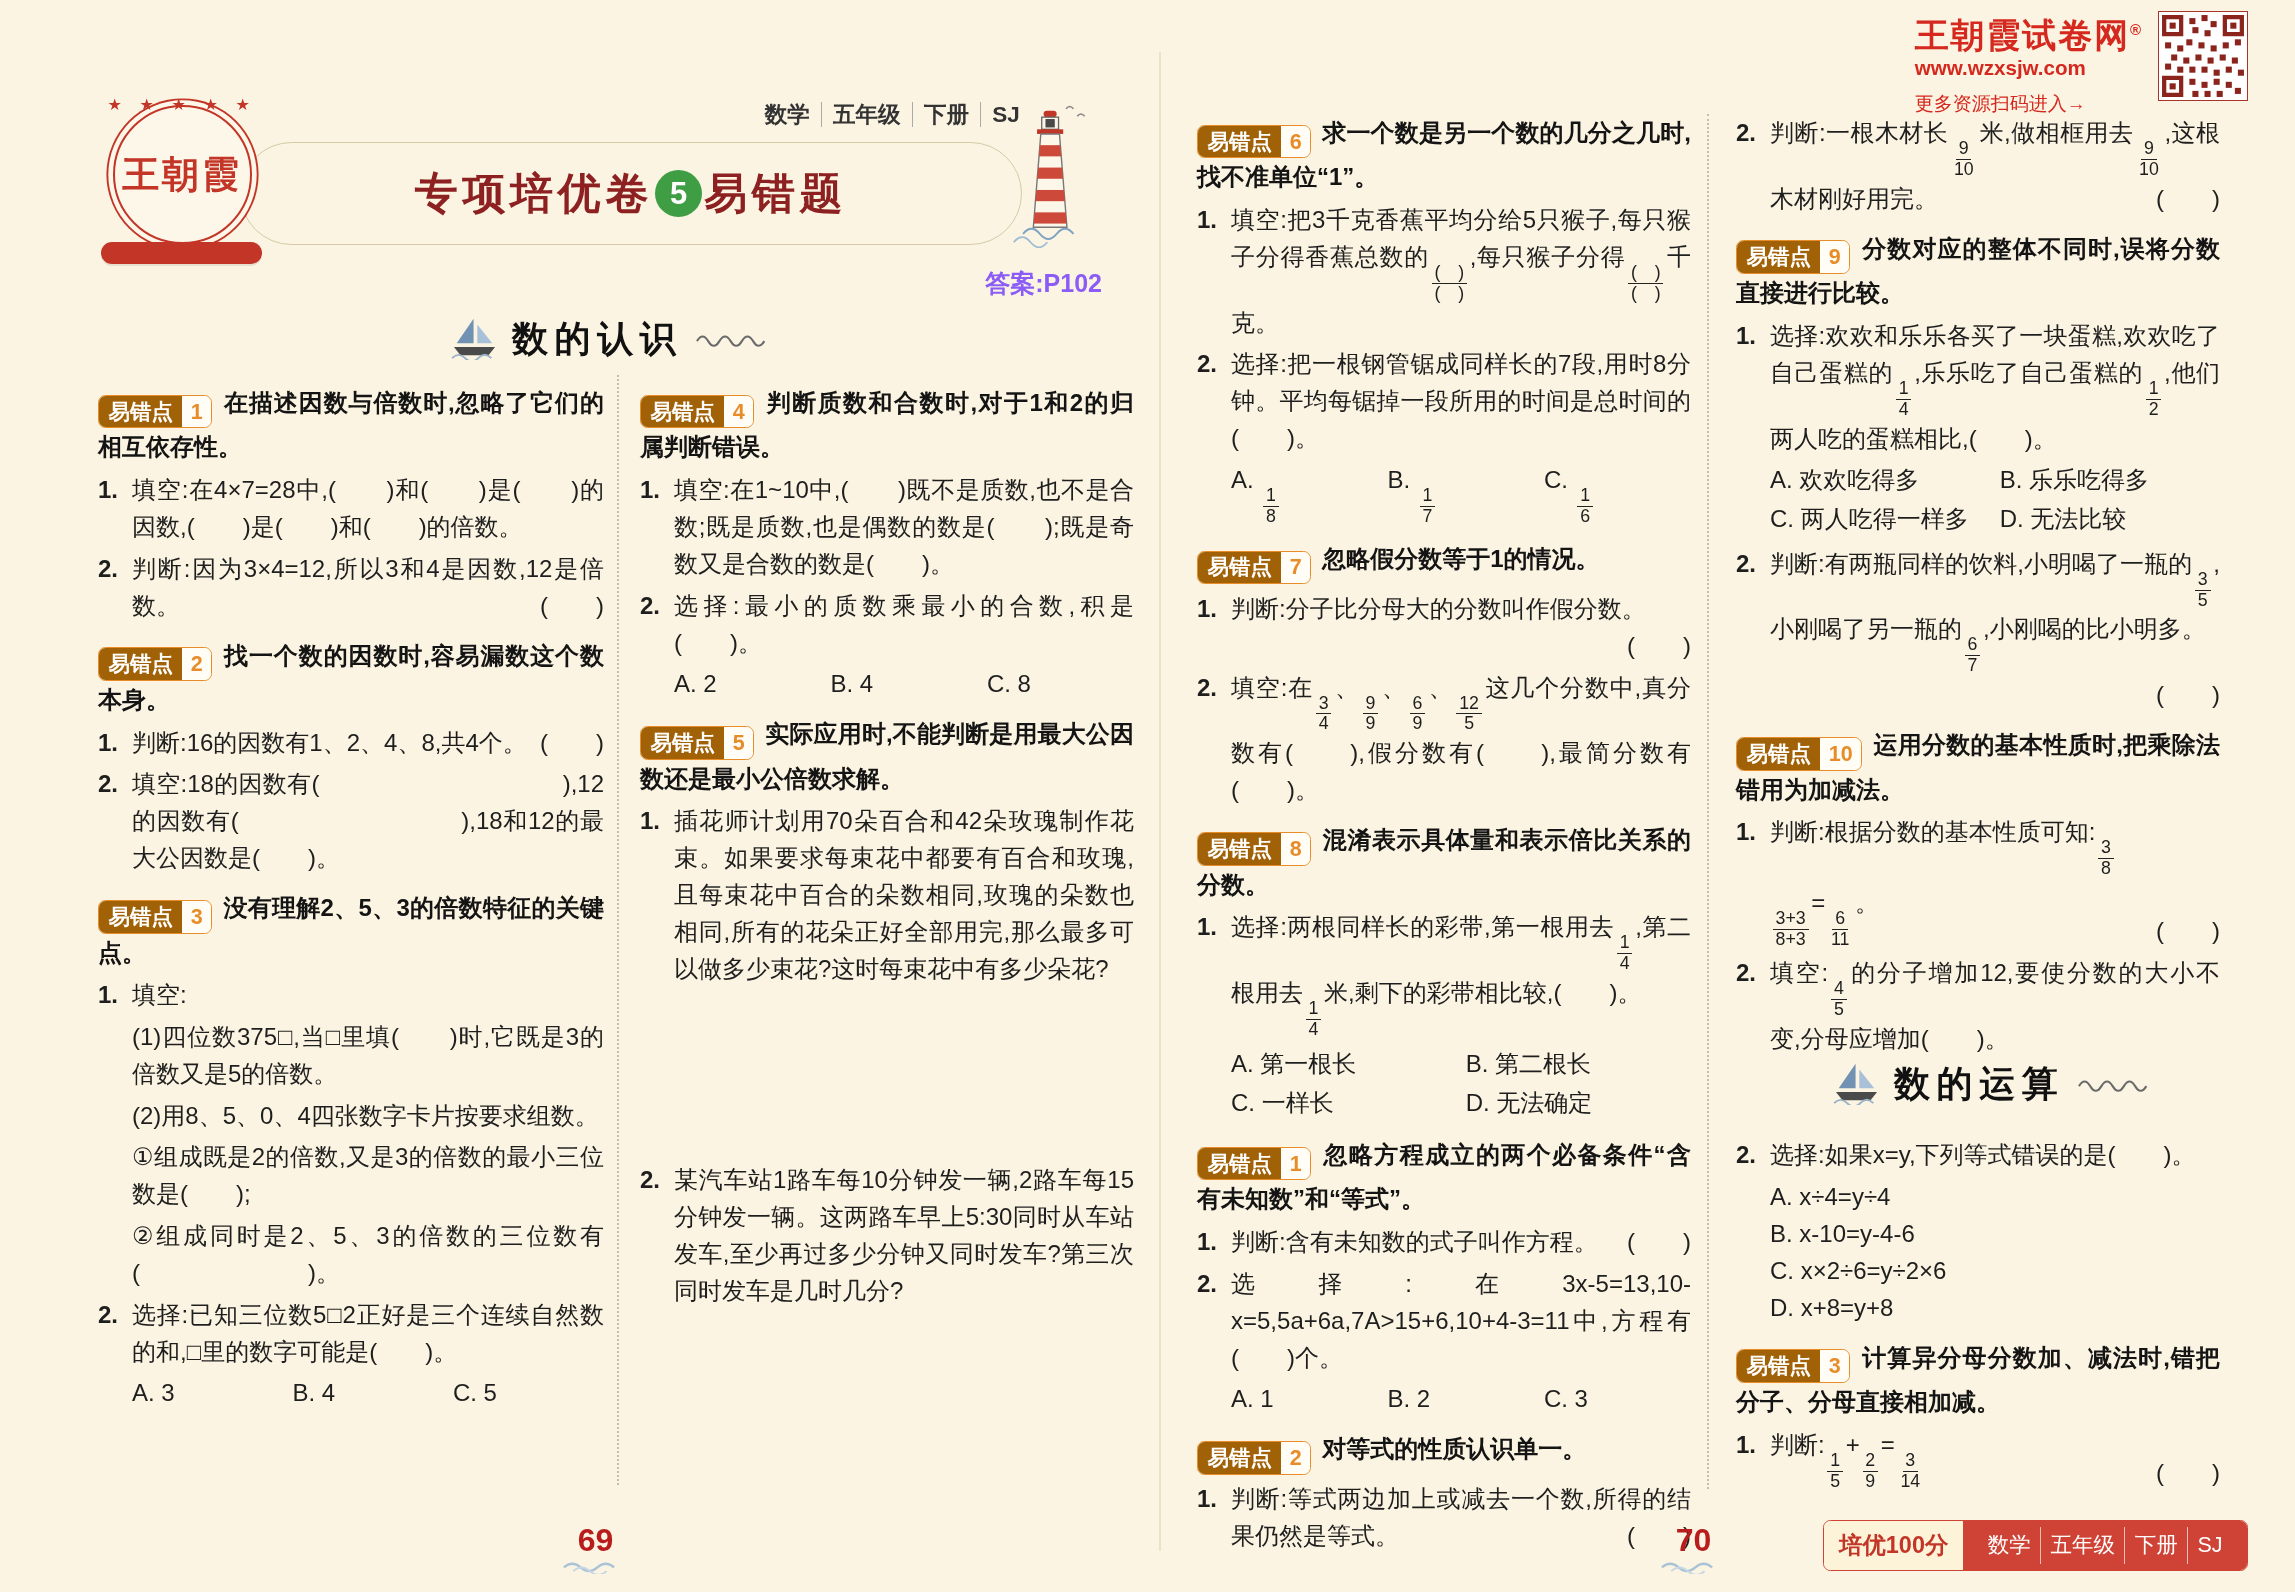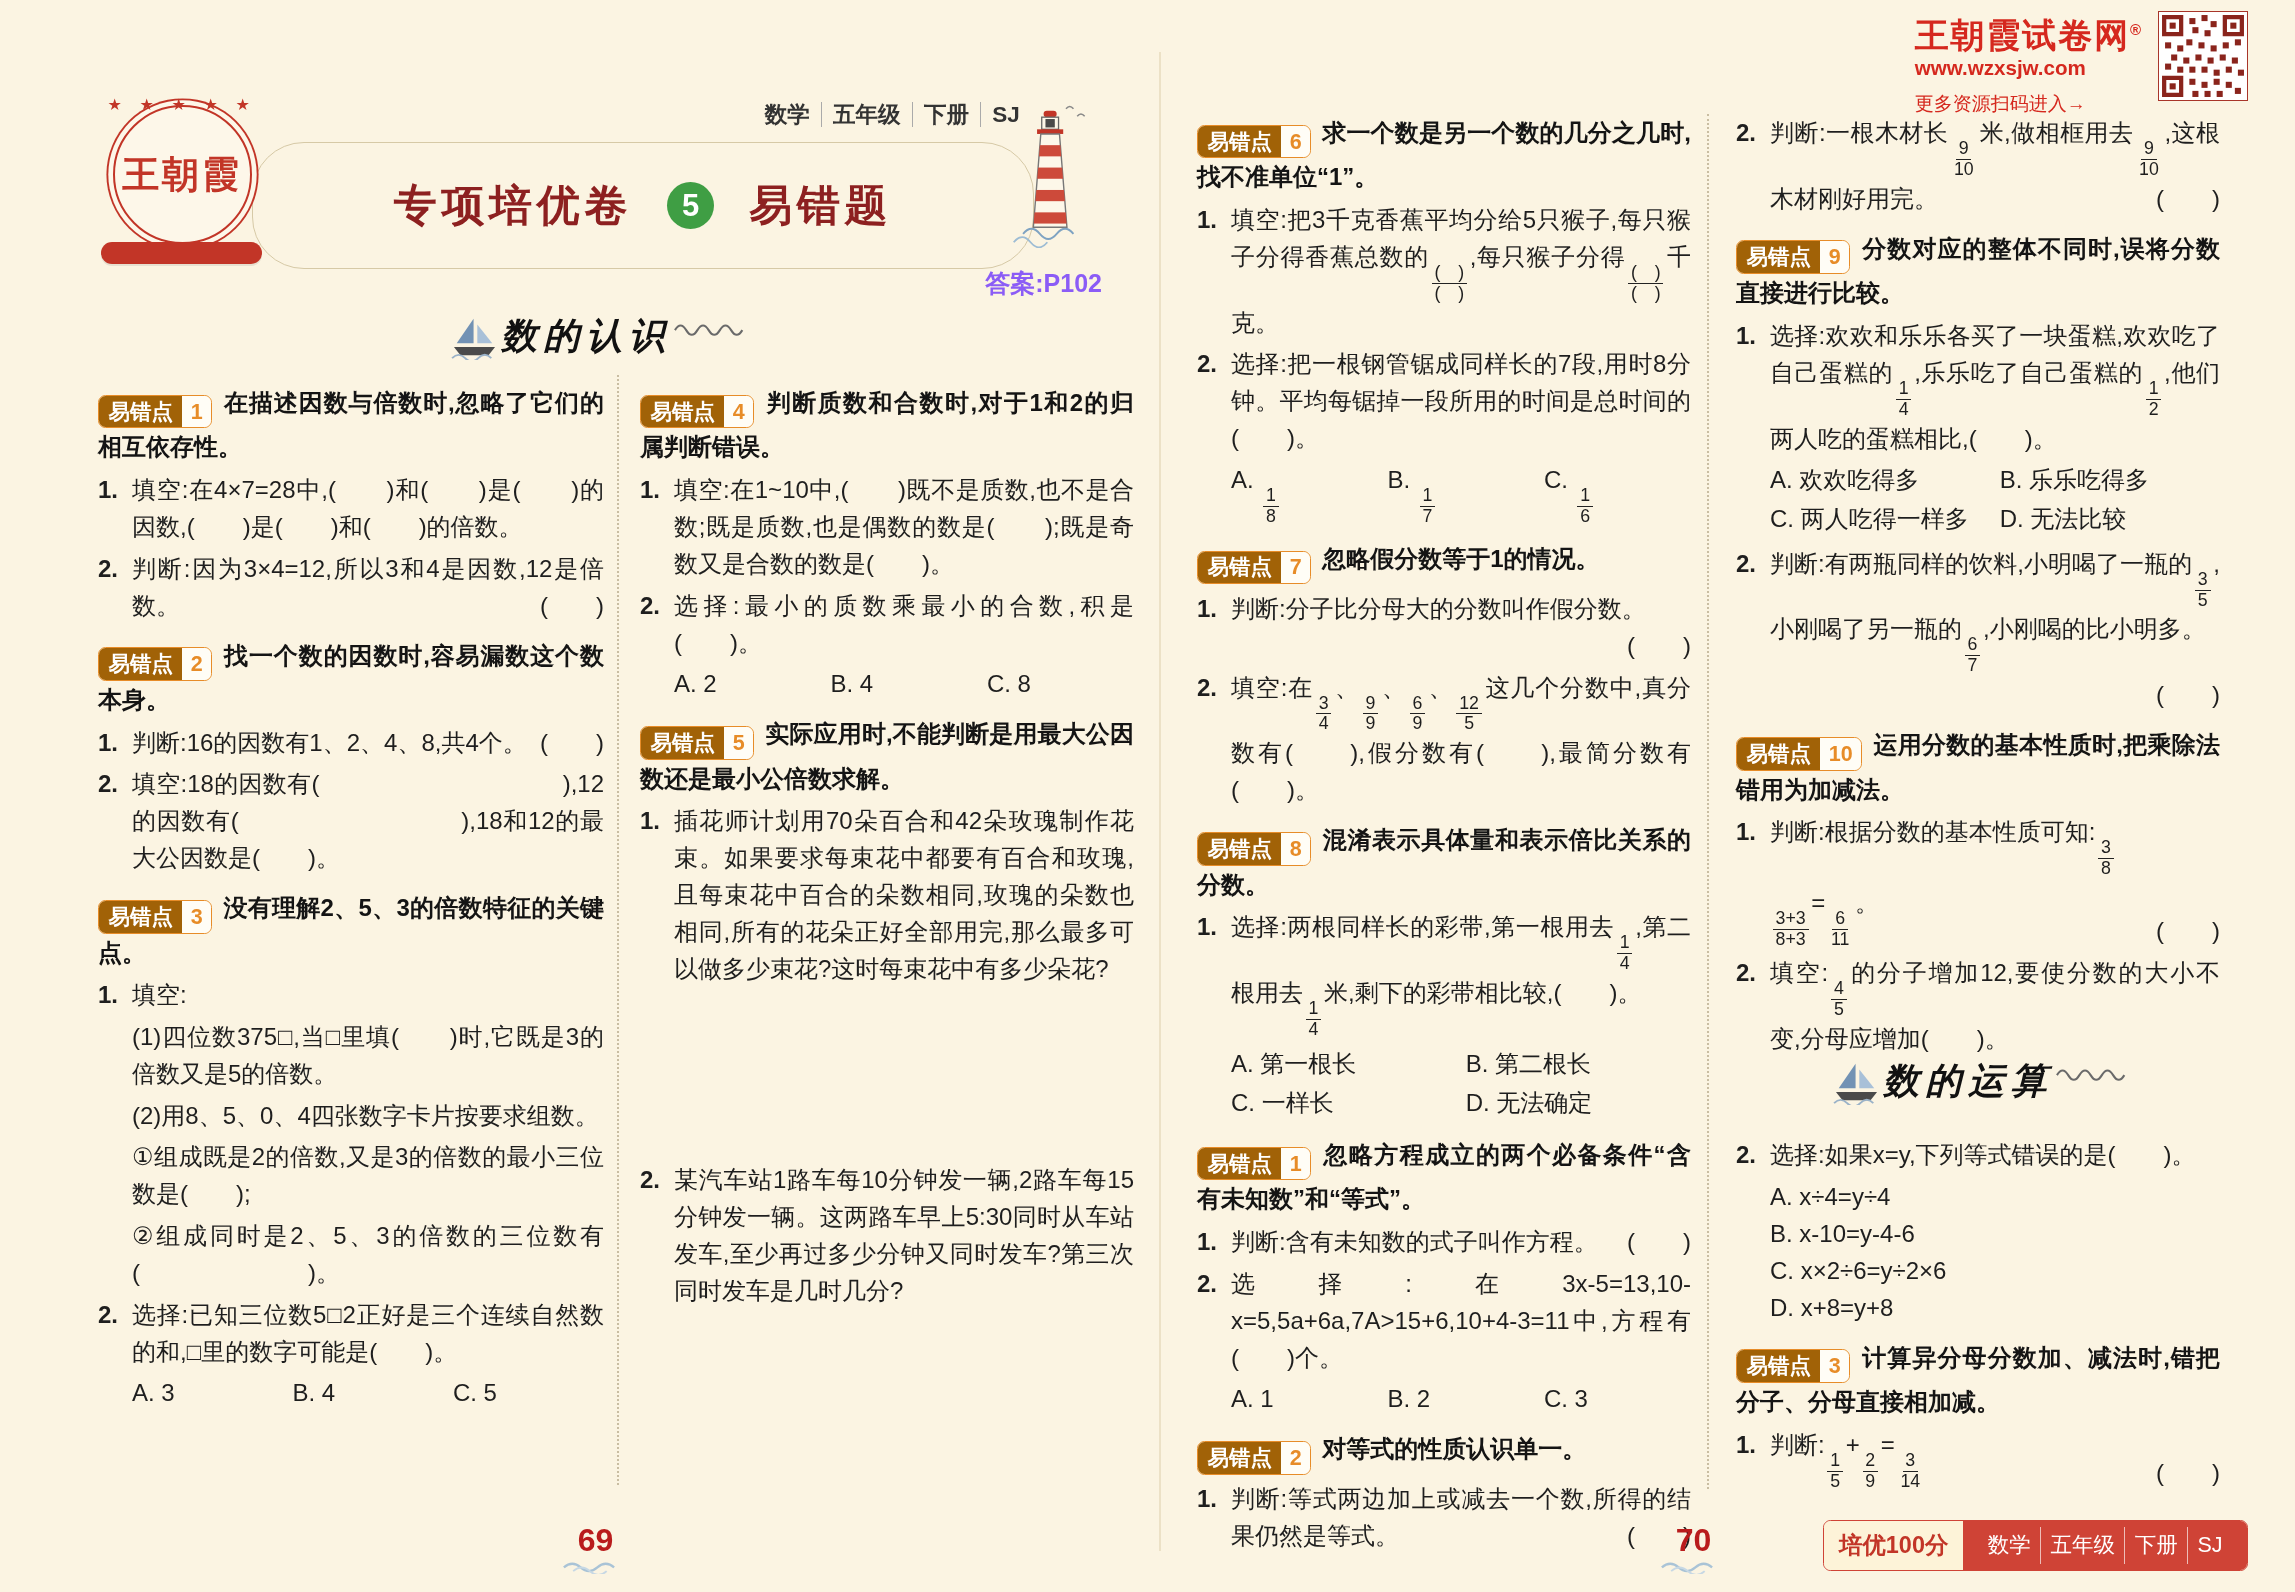--- a/index.html
+++ b/index.html
@@ -34,32 +34,32 @@
 
   .stamp { position:absolute; left:105px; top:90px; width:154px; height:178px; z-index:3; }
   .stamp .stars { position:absolute; top:-3.7px; left:0; width:100%; text-align:center; color:#c23527; font-size:16px; letter-spacing:6.6px; z-index:2; }
   .scircle { position:absolute; top:15px; left:7.5px; width:139px; height:139px; border-radius:50%;
     background:#fdf7e9; border:2.8px solid #c23527;
     box-shadow:0 0 0 4.7px #fdf7e9, 0 0 0 6.6px #c23527;
     display:flex; align-items:center; justify-content:center; }
   .sname { color:#c23527; font-weight:bold; font-size:37px; letter-spacing:2.8px; }
   .sribbon { position:absolute; bottom:3.7px; left:-3.7px; width:161px; height:22.5px; background:#c23527; border-radius:11.2px; box-shadow:0 1.9px 0 rgba(0,0,0,.08); }
 
-  .titlebox { position:absolute; left:252px; top:142px; width:782px; height:127px;
+  .titlebox { position:absolute; left:240px; top:142px; width:782px; height:103px;
     border:1.9px solid #d6c9a6; border-radius:52px;
-    display:flex; align-items:center; justify-content:center; gap:35px; background:transparent; }
+    display:flex; align-items:center; justify-content:center; gap:2px; background:transparent; }
   .t-main, .t-sub { font-size:43px; font-weight:bold; color:#8d2020; letter-spacing:4.7px; }
   .t-num { width:47px; height:47px; border-radius:50%; background:#3f9e44; color:#fff;
     font-size:31px; font-weight:bold; display:flex; align-items:center; justify-content:center; flex:0 0 auto; }
 
   .lighthouse { position:absolute; left:1010px; top:103px; }
   .ansref { position:absolute; top:265px; left:843px; width:259px; text-align:right; font-weight:bold; font-size:25px; color:#8b5cf6; }
 
   
-  .sec { position:absolute; display:flex; gap:2px;font-style:italic; }
+  .sec { position:absolute; display:flex; align-items:center; gap:13px; }
   .sec1 { top:317px; left:450px; }
   .sec2 { top:1062px; left:1832px; }
   .sec-title { font-size:36px; font-weight:bold; letter-spacing:6.6px; color:#111; }
 
   
   .col { position:absolute; text-align:justify; }
   .col > .blk:first-child { margin-top:0; }
   .blk { margin:4.7px 0; }
   .point { margin:13px 0 5.6px; font-weight:bold; color:#141414; }
   .badge { display:inline-flex; align-items:stretch; border:1.9px solid #e78c28; border-radius:7.5px; overflow:hidden; margin-right:11.2px; vertical-align:-7.5px; }

